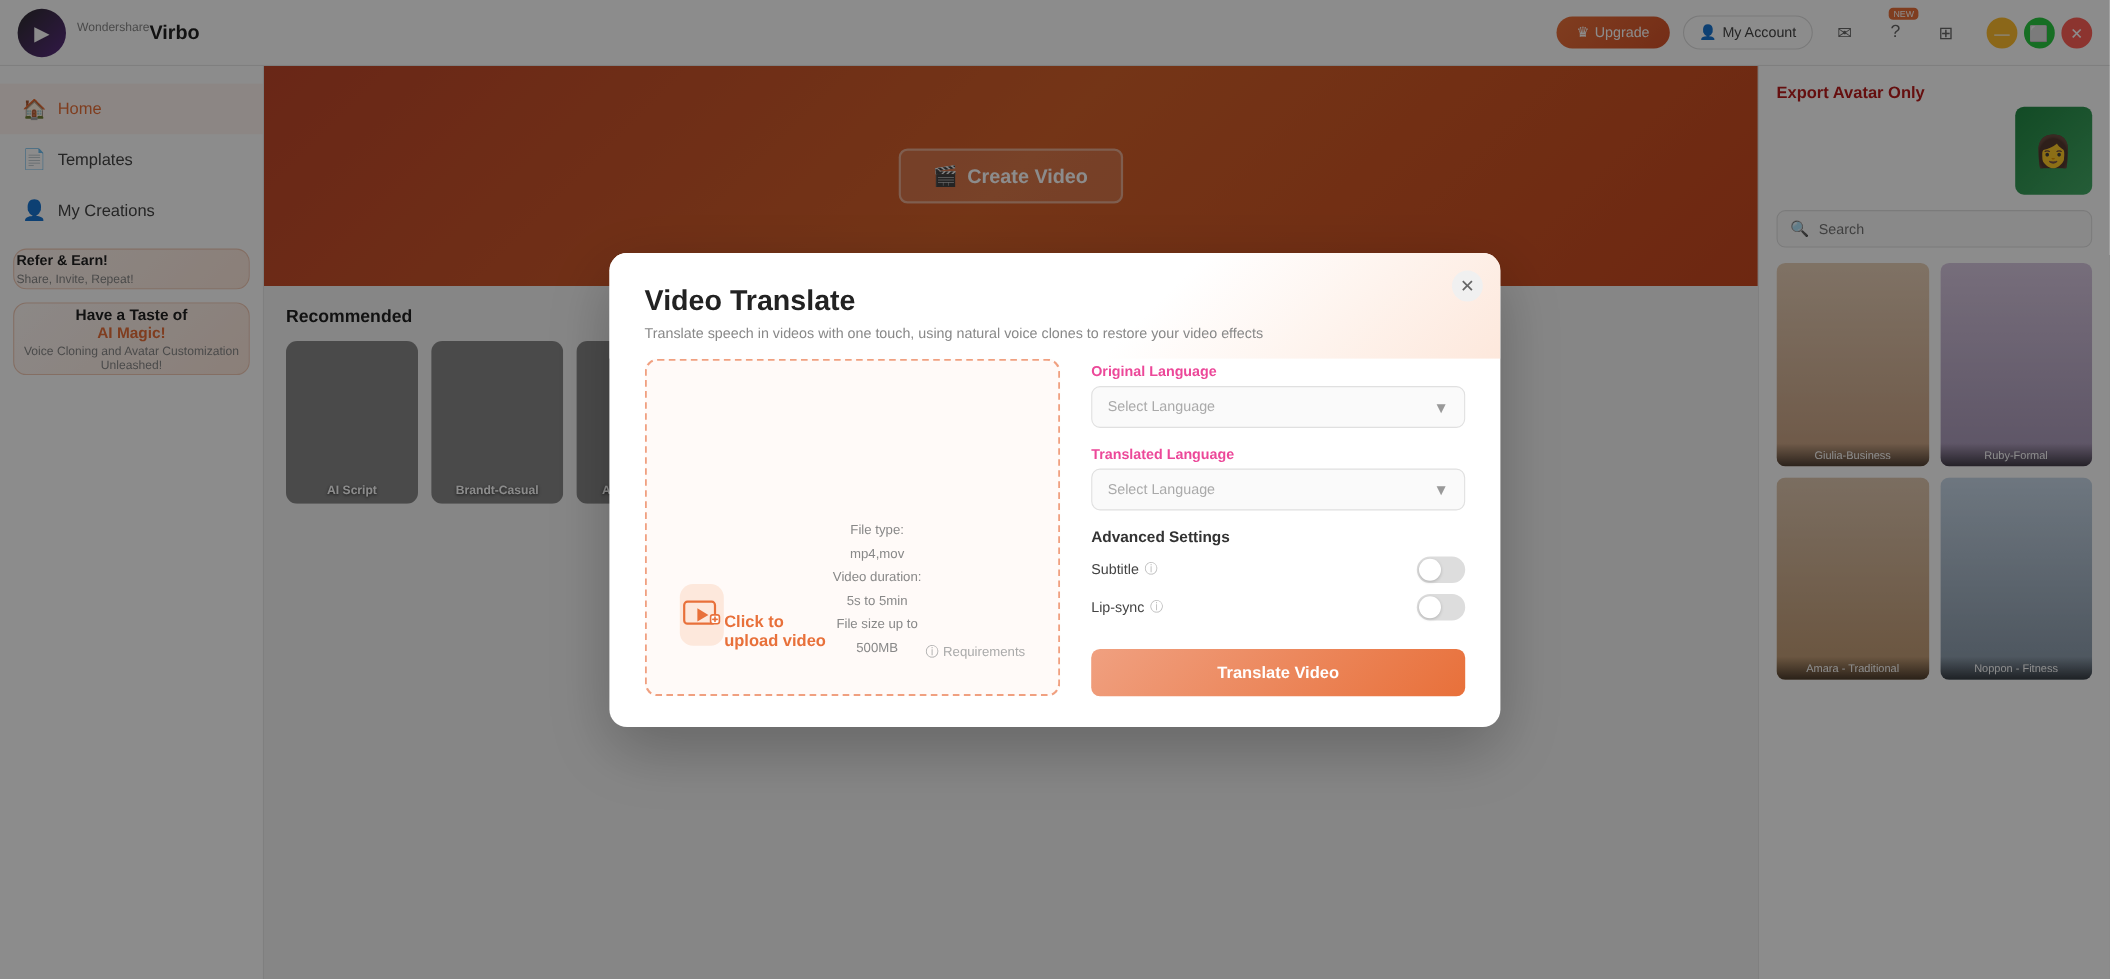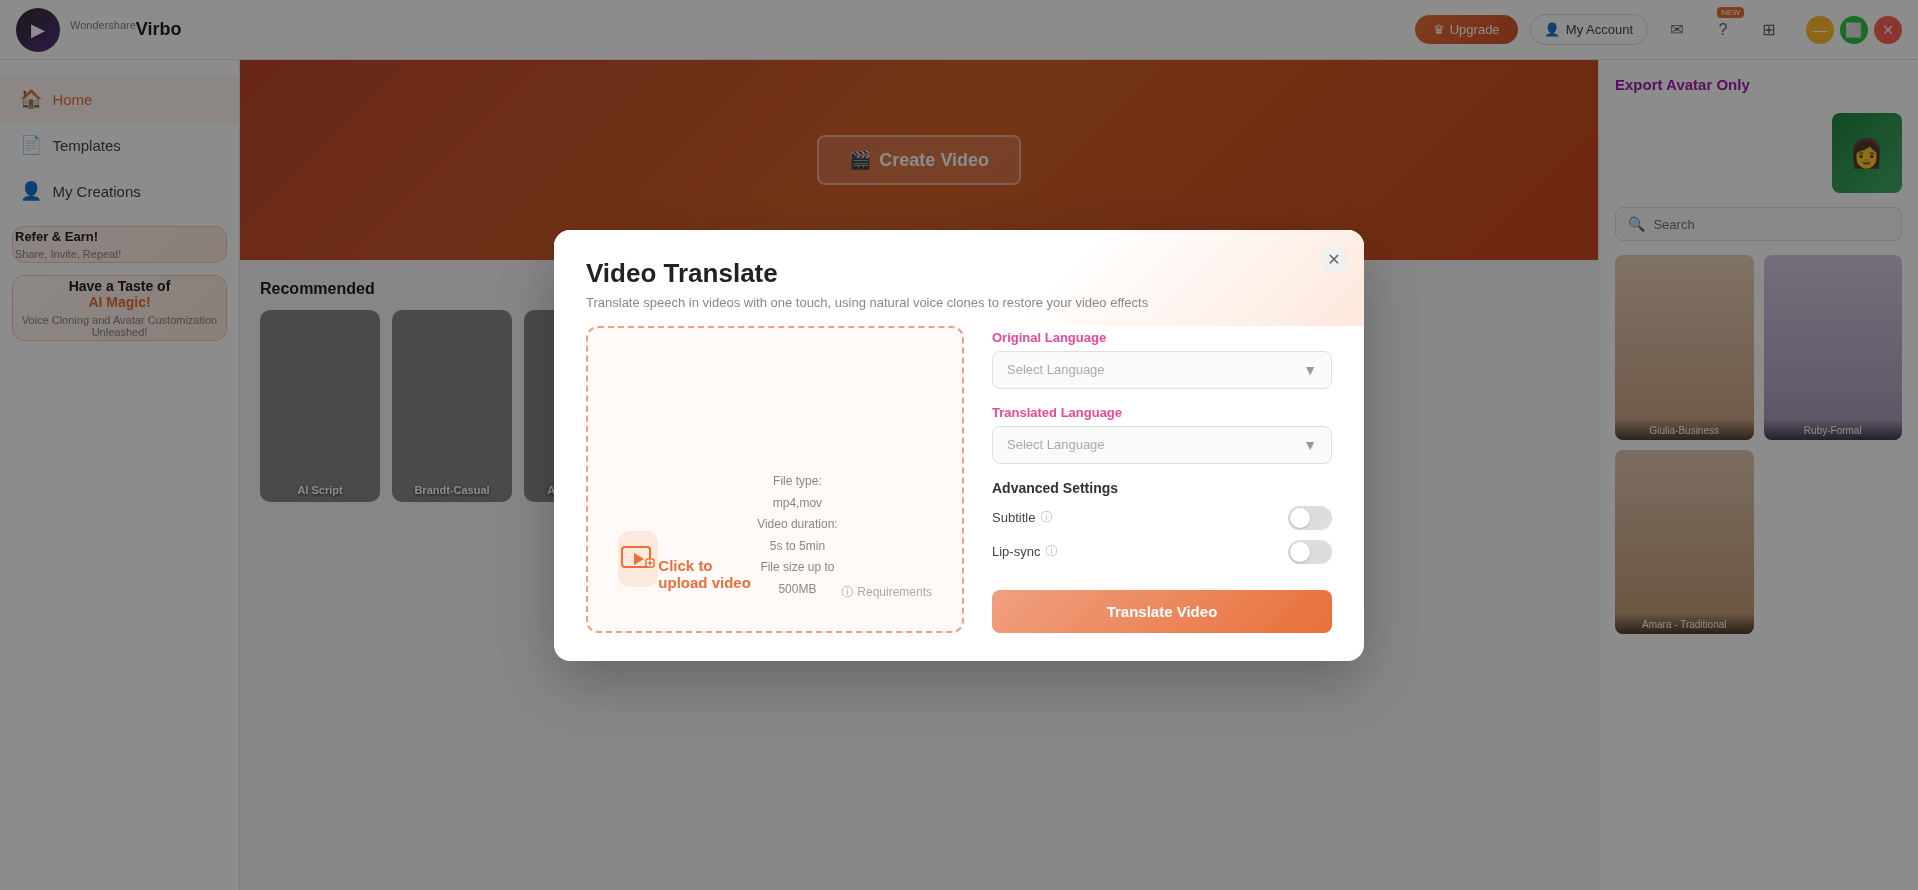--- a/index.html
+++ b/index.html
@@ -97,21 +97,21 @@
       border-radius: 8px; cursor: pointer; display: flex; align-items: center; gap: 8px;
     }
 
     
     .cards-section { padding: 20px; }
     .section-title { font-size: 16px; font-weight: 600; color: #222; margin-bottom: 12px; }
 
     .ai-tools { display: flex; gap: 12px; margin-bottom: 20px; }
     .ai-tool-card {
       border-radius: 10px; overflow: hidden; cursor: pointer;
-      width: 120px; height: 192px; background: #ddd; flex-shrink: 0;
+      width: 120px; height: 148px; background: #ddd; flex-shrink: 0;
       position: relative;
     }
     .ai-tool-card .card-bg {
       width: 100%; height: 100%;
       background: #888; display: flex; align-items: flex-end;
     }
     .card-label {
       position: absolute; bottom: 6px; left: 0; right: 0;
       text-align: center; color: #fff; font-size: 11px; font-weight: 600;
       text-shadow: 0 1px 3px rgba(0,0,0,0.7);
@@ -120,21 +120,21 @@
     .person-card-2 { background: linear-gradient(180deg, #b0a090, #706050); }
     .person-card-3 { background: linear-gradient(180deg, #9090a0, #505060); }
     .person-card-4 { background: linear-gradient(180deg, #a08080, #604040); }
 
     
     .right-panel {
       width: 320px; background: #fff; border-left: 1px solid #e8e8e8;
       padding: 16px; flex-shrink: 0; overflow-y: auto;
     }
     .export-section { margin-bottom: 20px; }
-    .export-title { font-size: 15px; font-weight: 600; color: #a21caf; margin-bottom: 20px; }
+    .export-title { font-size: 15px; font-weight: 600; color: #b91c1c; margin-bottom: 4px; }
     .export-avatar {
       width: 70px; height: 80px; border-radius: 8px; overflow: hidden;
       background: linear-gradient(135deg, #228844, #44aa66);
       display: flex; align-items: center; justify-content: center;
       float: right;
     }
 
     .search-box {
       display: flex; align-items: center; gap: 8px;
       border: 1px solid #e0e0e0; border-radius: 8px;
@@ -355,20 +355,24 @@
         <div class="avatar-card-bg av1"></div>
         <div class="avatar-card-label">Giulia-Business</div>
       </div>
       <div class="avatar-card">
         <div class="avatar-card-bg av2"></div>
         <div class="avatar-card-label">Ruby-Formal</div>
       </div>
       <div class="avatar-card">
         <div class="avatar-card-bg av3"></div>
         <div class="avatar-card-label">Amara - Traditional</div>
+      </div>
+      <div class="avatar-card">
+        <div class="avatar-card-bg av4"></div>
+        <div class="avatar-card-label">Noppon - Fitness</div>
       </div>
     </div>
   </div>
 </div>
 
 <div class="modal-overlay">
   <div class="modal">
     <div class="modal-header">
       <div class="modal-title">Video Translate</div>
       <div class="modal-subtitle">Translate speech in videos with one touch, using natural voice clones to restore your video effects</div>

